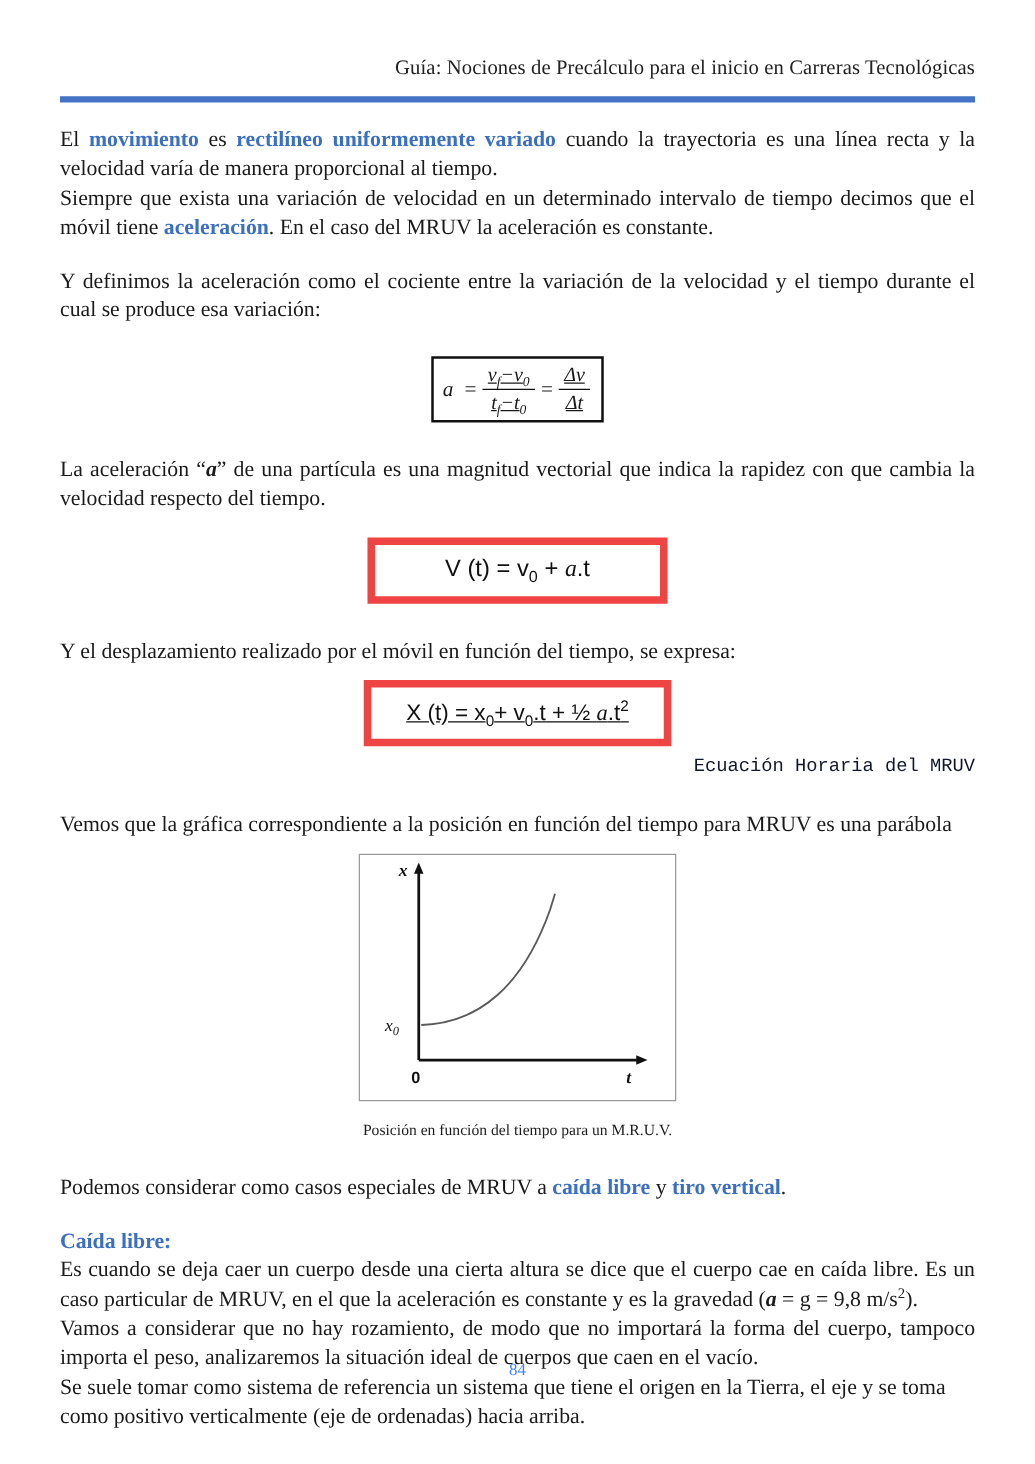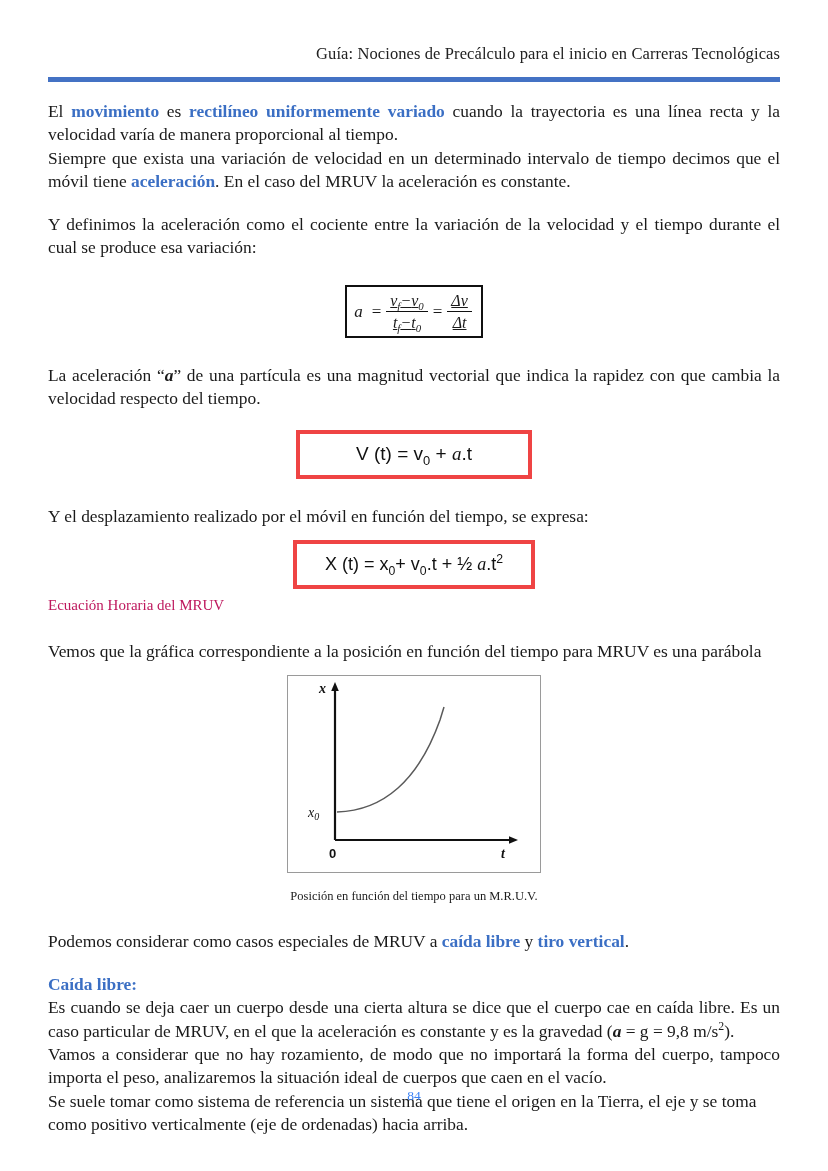--- a/index.html
+++ b/index.html
@@ -109,44 +109,46 @@
     text-decoration: underline;
   }
   .frac .bar {
     width: 100%;
     height: 1.4px;
     background: #101010;
     margin: 1.5px 0;
   }
 
   .box-eq {
-    border: 4px solid #ef4444;
+    border: 6px solid #ef4444;
     display: flex;
     align-items: center;
     justify-content: center;
     background: #fff;
     font-family: "Liberation Sans", sans-serif;
     color: #111;
   }
   .box-eq.v-box {
     width: 228px;
     height: 41px;
     font-size: 19px;
   }
   .box-eq.x-box {
     width: 234px;
     height: 41px;
     font-size: 18px;
+    text-decoration: underline;
   }
   .box-eq .ital { font-family: "Liberation Serif", serif; font-style: italic; }
   .caption-sm {
-    text-align: left;
+    text-align: right;
     font-size: 15px;
     margin-top: 8px;
-    color: #be185d;
+    color: #0f172a;
+    font-family: Liberation Mono, monospace;
   }
 
   
   .figure-wrap {
     display: flex;
     justify-content: center;
   }
   .figure-box {
     width: 252px;
     height: 196px;

